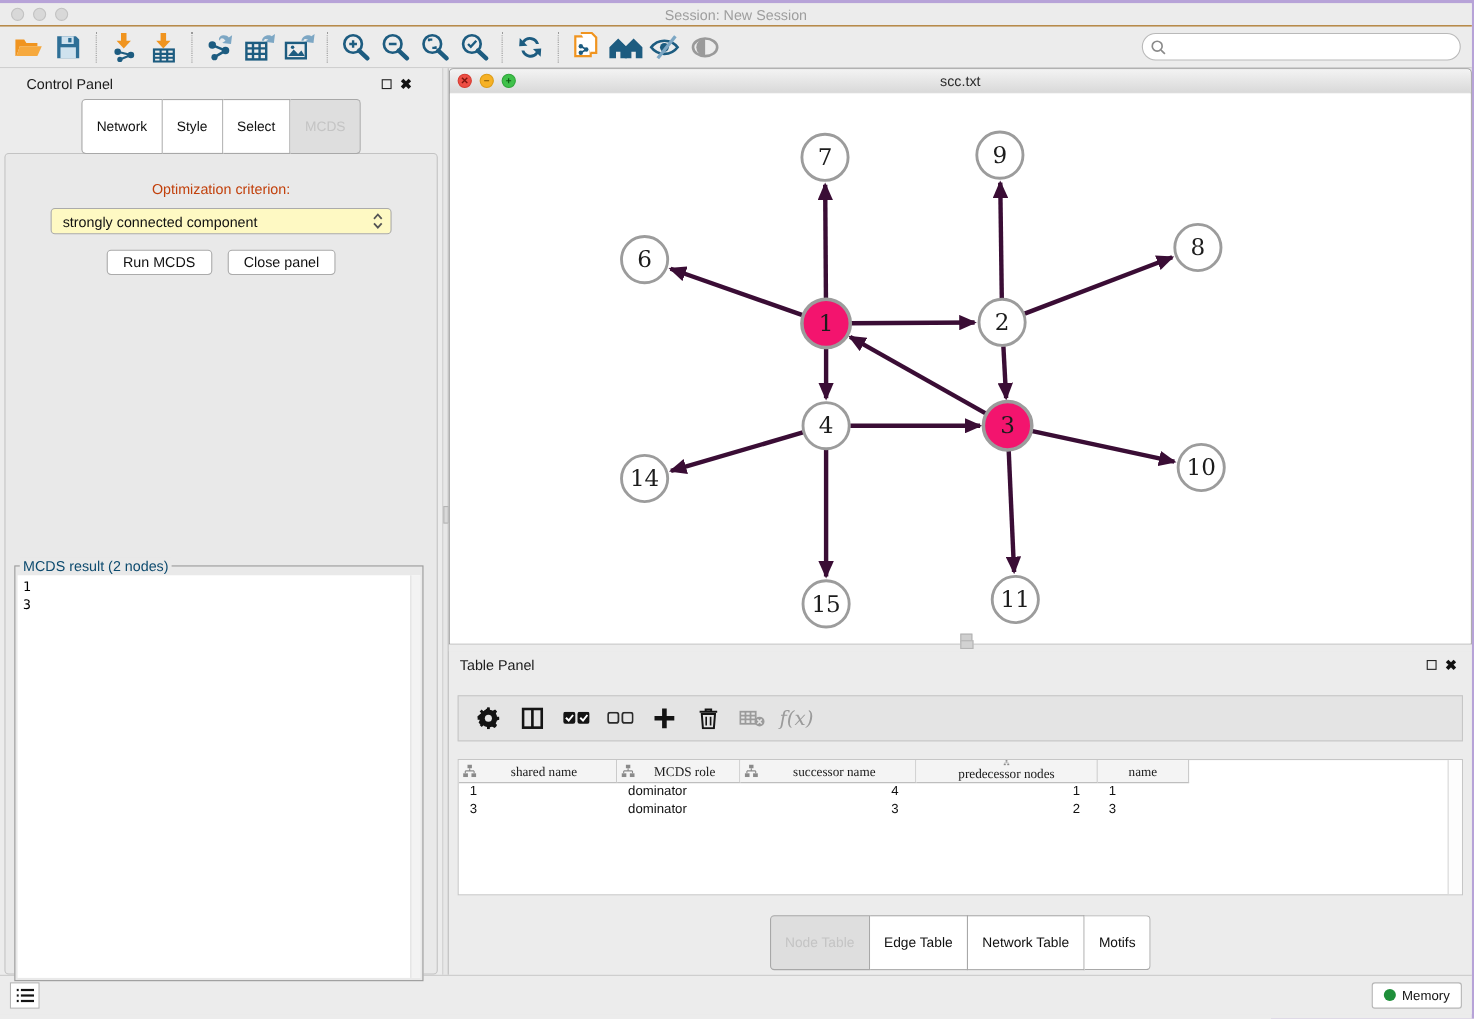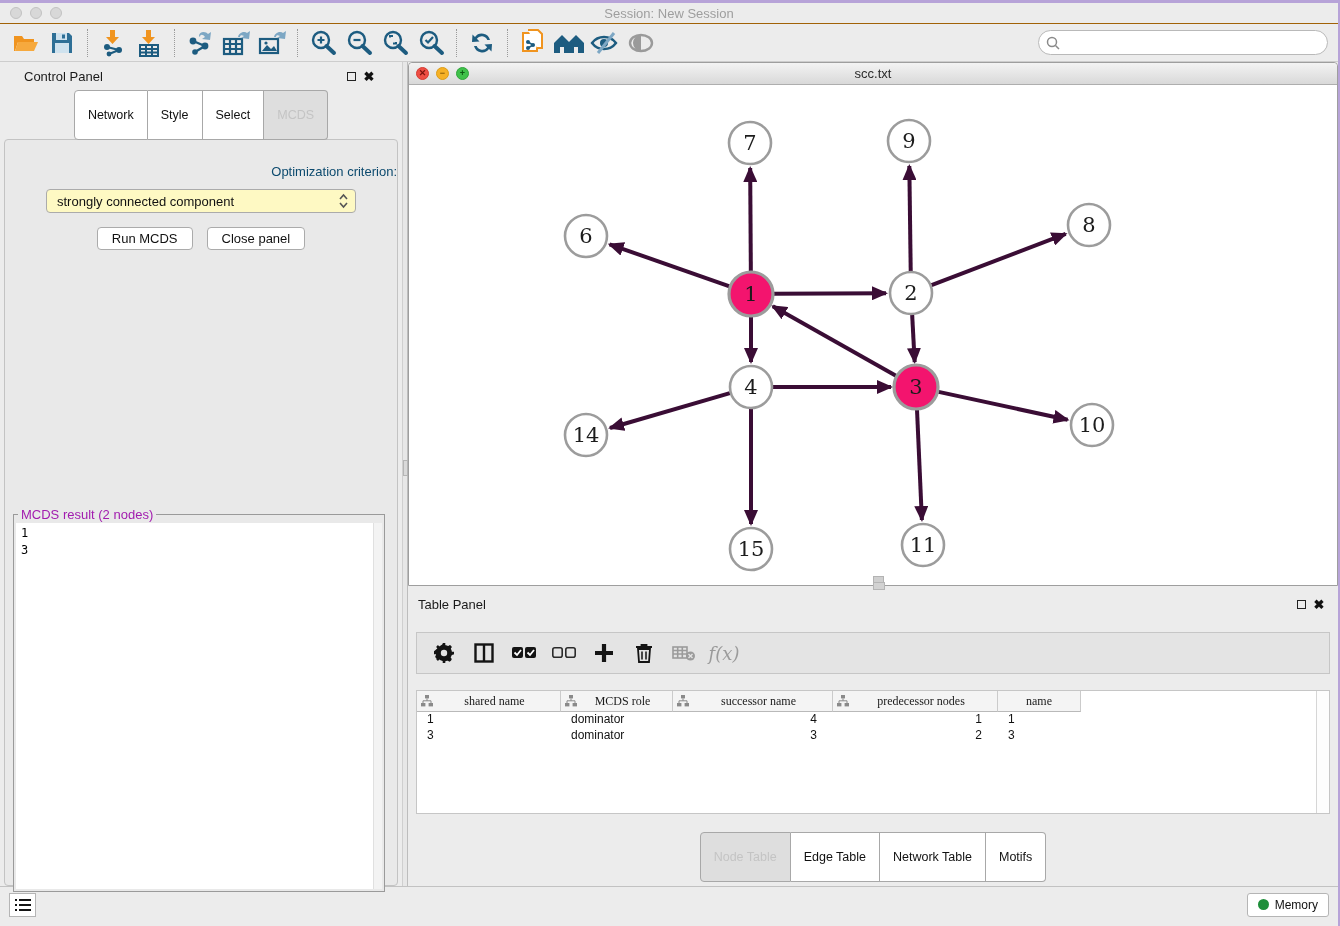--- a/index.html
+++ b/index.html
@@ -31,28 +31,28 @@
   .float-glyph { width:9px; height:9px; border:1.5px solid #222; display:inline-block; }
   .close-glyph { font-size:13px; font-weight:bold; color:#111; line-height:1; }
 
   .tabs-row { display:flex; justify-content:center; position:relative; z-index:2; margin-bottom:-1px; }
   .tab { background:#fff; border:1px solid #a8a8a8; border-left-width:0; font-size:12.5px; padding:17px 13px; color:#111; }
   .tab:first-child { border-left-width:1px; border-radius:4px 0 0 4px; }
   .tab:last-child { border-radius:0 4px 4px 0; }
   .tab.selected { background:#dedede; color:#c4c4c4; }
 
   .cp-body { margin:0 4px; border:1px solid #c3c3c3; border-radius:4px; background:#e9e9e9; flex:1; position:relative; }
-  .opt-label { text-align:right; margin-top:24px; font-size:13px; color:#0c4a6e; }
+  .opt-label { text-align:center; margin-top:24px; font-size:13px; color:#c2410c; }
   .criterion { margin:10px auto 0 auto; width:310px; height:24px; background:#fef9c3; border:1px solid #ababab; border-radius:4px; display:flex; align-items:center; padding:0 6px 0 10px; font-size:13px; color:#111; }
   .criterion .spacer { flex:1; }
   .btn-row { display:flex; justify-content:center; gap:14px; margin-top:14px; }
   .push-btn { background:#fff; border:1px solid #ababab; border-radius:4px; font-size:13px; padding:3px 14px; color:#111; font-family:"Liberation Sans",sans-serif; }
 
   .result-fieldset { position:absolute; left:8px; right:12px; top:374px; height:378px; border:1px solid #9a9a9a; background:#e9e9e9; }
-  .result-legend { position:absolute; top:-8px; left:4px; background:#e9e9e9; padding:0 3px; font-size:13px; color:#a21caf; }
+  .result-legend { position:absolute; top:-8px; left:4px; background:#e9e9e9; padding:0 3px; font-size:13px; color:#0c4a6e; }
   .result-text { position:absolute; left:2px; right:2px; top:8px; bottom:2px; background:#fff; font-family:"DejaVu Sans Mono", monospace; font-size:12px; line-height:17px; padding:2px 5px; overflow:hidden; }
   .result-scrollbar { position:absolute; right:2px; top:8px; bottom:2px; width:9px; background:#f3f3f3; border-left:1px solid #e0e0e0; }
 
   
   .v-split { width:6px; background:#e7e7e7; border-left:1px solid #cfcfcf; border-right:1px solid #bdbdbd; position:relative; }
   .v-grip { position:absolute; top:398px; left:0px; width:5px; height:16px; background:#d9d9d9; border:1px solid #b5b5b5; }
   .right-col { flex:1; display:flex; flex-direction:column; }
   .h-split { height:6px; background:#ececec; position:relative; }
   .h-grip { position:absolute; left:50%; top:-4px; width:12px; height:8px; background:#d2d2d2; border:1px solid #b5b5b5; }
 
@@ -474,21 +474,21 @@
               </div>
               <div class="th-cell" style="width: 160px;">
                 <svg width="12" height="12" viewBox="0 0 12 12">
                   <rect x="4" y="0" width="4" height="3.4" fill="#8a8a8a"></rect>
                   <path d="M6 3.4 V5.8 M2 5.8 H10 M2 5.8 V8 M10 5.8 V8" stroke="#8a8a8a" stroke-width="1" fill="none"></path>
                   <rect x="0" y="8" width="4.4" height="3.4" fill="#8a8a8a"></rect>
                   <rect x="7.6" y="8" width="4.4" height="3.4" fill="#8a8a8a"></rect>
                 </svg>
                 <span class="th-label">successor name</span>
               </div>
-              <div class="th-cell" style="width: 165px;">
+              <div class="th-cell" style="width: 165px; flex-direction: column;">
                 <svg width="12" height="12" viewBox="0 0 12 12">
                   <rect x="4" y="0" width="4" height="3.4" fill="#8a8a8a"></rect>
                   <path d="M6 3.4 V5.8 M2 5.8 H10 M2 5.8 V8 M10 5.8 V8" stroke="#8a8a8a" stroke-width="1" fill="none"></path>
                   <rect x="0" y="8" width="4.4" height="3.4" fill="#8a8a8a"></rect>
                   <rect x="7.6" y="8" width="4.4" height="3.4" fill="#8a8a8a"></rect>
                 </svg>
                 <span class="th-label">predecessor nodes</span>
               </div>
               <div class="th-cell" style="width: 83px;">
                 <span class="th-label">name</span>

